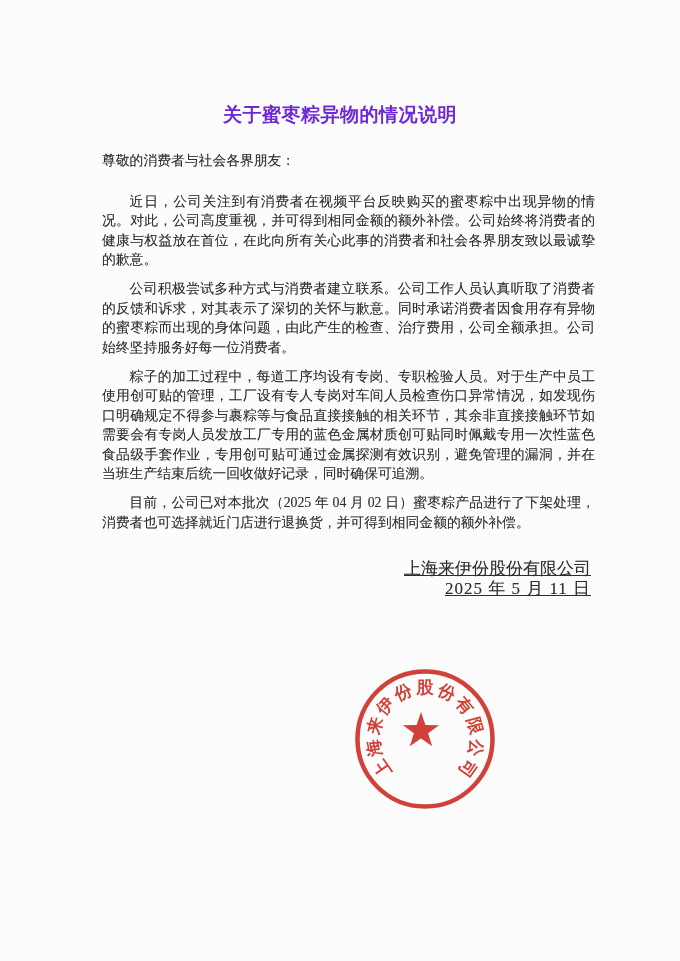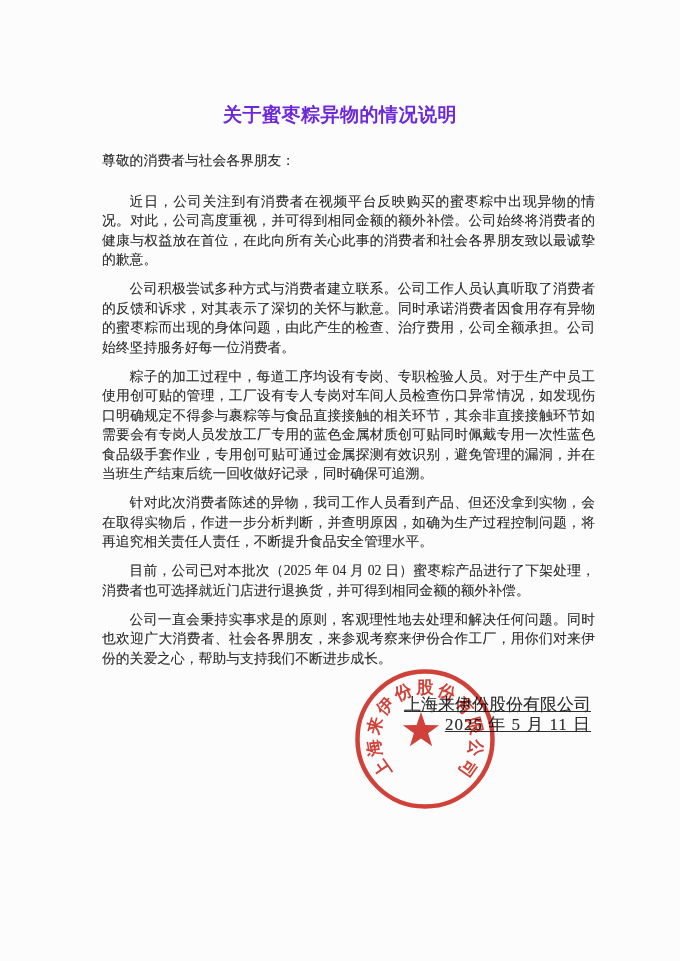--- a/index.html
+++ b/index.html
@@ -102,25 +102,23 @@
   <div class="content">
 
     <div class="salutation">尊敬的消费者与社会各界朋友：</div>
 
     <p class="para">近日，公司关注到有消费者在视频平台反映购买的蜜枣粽中出现异物的情况。对此，公司高度重视，并可得到相同金额的额外补偿。公司始终将消费者的健康与权益放在首位，在此向所有关心此事的消费者和社会各界朋友致以最诚挚的歉意。</p>
 
     <p class="para">公司积极尝试多种方式与消费者建立联系。公司工作人员认真听取了消费者的反馈和诉求，对其表示了深切的关怀与歉意。同时承诺消费者因食用存有异物的蜜枣粽而出现的身体问题，由此产生的检查、治疗费用，公司全额承担。公司始终坚持服务好每一位消费者。</p>
 
     <p class="para">粽子的加工过程中，每道工序均设有专岗、专职检验人员。对于生产中员工使用创可贴的管理，工厂设有专人专岗对车间人员检查伤口异常情况，如发现伤口明确规定不得参与裹粽等与食品直接接触的相关环节，其余非直接接触环节如需要会有专岗人员发放工厂专用的蓝色金属材质创可贴同时佩戴专用一次性蓝色食品级手套作业，专用创可贴可通过金属探测有效识别，避免管理的漏洞，并在当班生产结束后统一回收做好记录，同时确保可追溯。</p>
 
-    <p class="para">针对此次消费者陈述的异物，我司工作人员看到产品、但还没拿到实物，会在取得实物后，作进一步分析判断，并查明原因，如确为生产过程控制问题，将再追究相关责任人责任，不断提升食品安全管理水平。</p>
 
     <p class="para">目前，公司已对本批次（2025 年 04 月 02 日）蜜枣粽产品进行了下架处理，消费者也可选择就近门店进行退换货，并可得到相同金额的额外补偿。</p>
 
-    <p class="para">公司一直会秉持实事求是的原则，客观理性地去处理和解决任何问题。同时也欢迎广大消费者、社会各界朋友，来参观考察来伊份合作工厂，用你们对来伊份的关爱之心，帮助与支持我们不断进步成长。</p>
 
     <div class="signature">
       <div class="sig-company">上海来伊份股份有限公司</div>
       <div class="sig-date">2025 年 5 月 11 日</div>
     </div>
 
   </div>
 
   <div class="seal">
     <svg width="146" height="146" viewBox="0 0 146 146">

